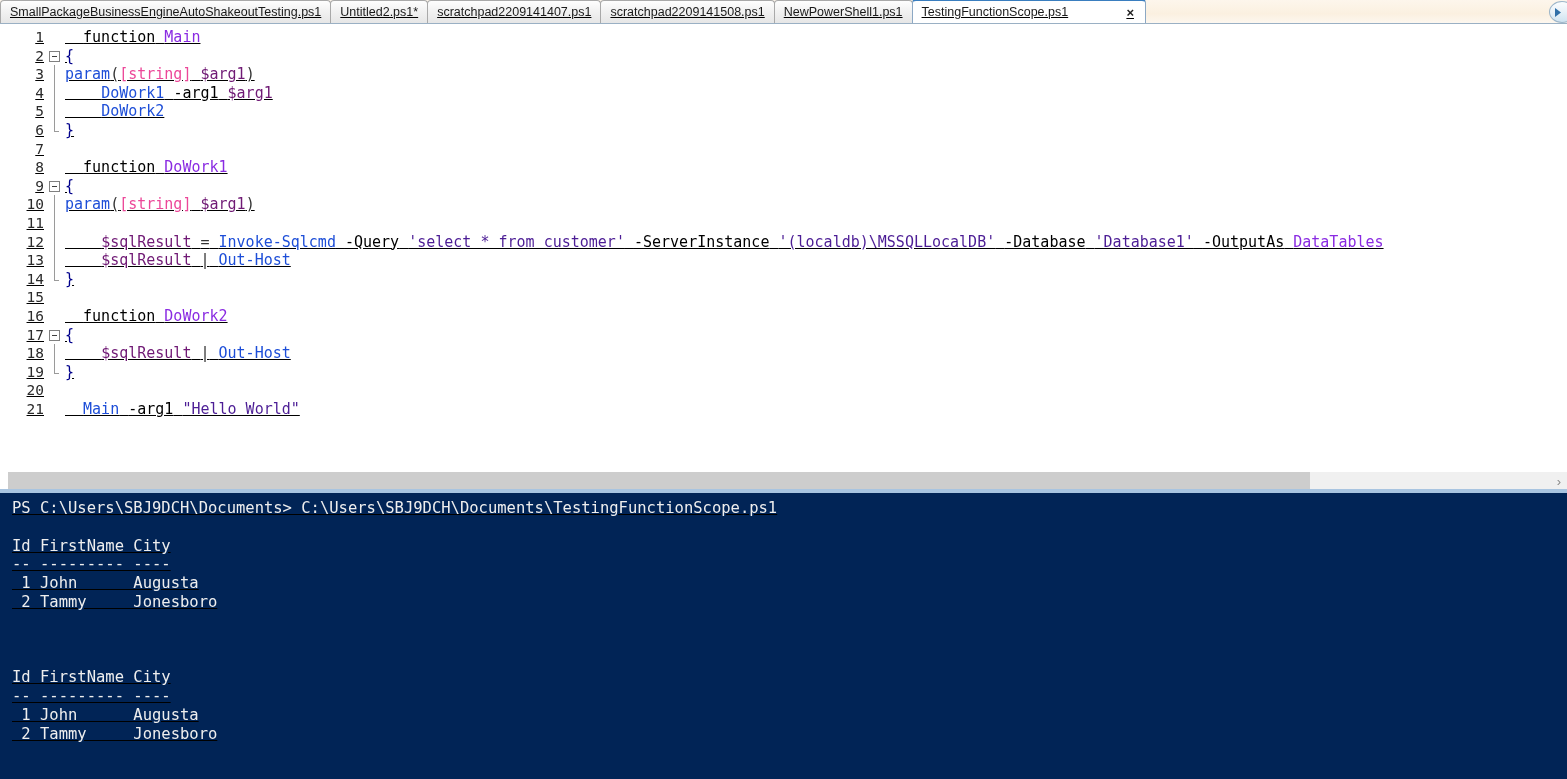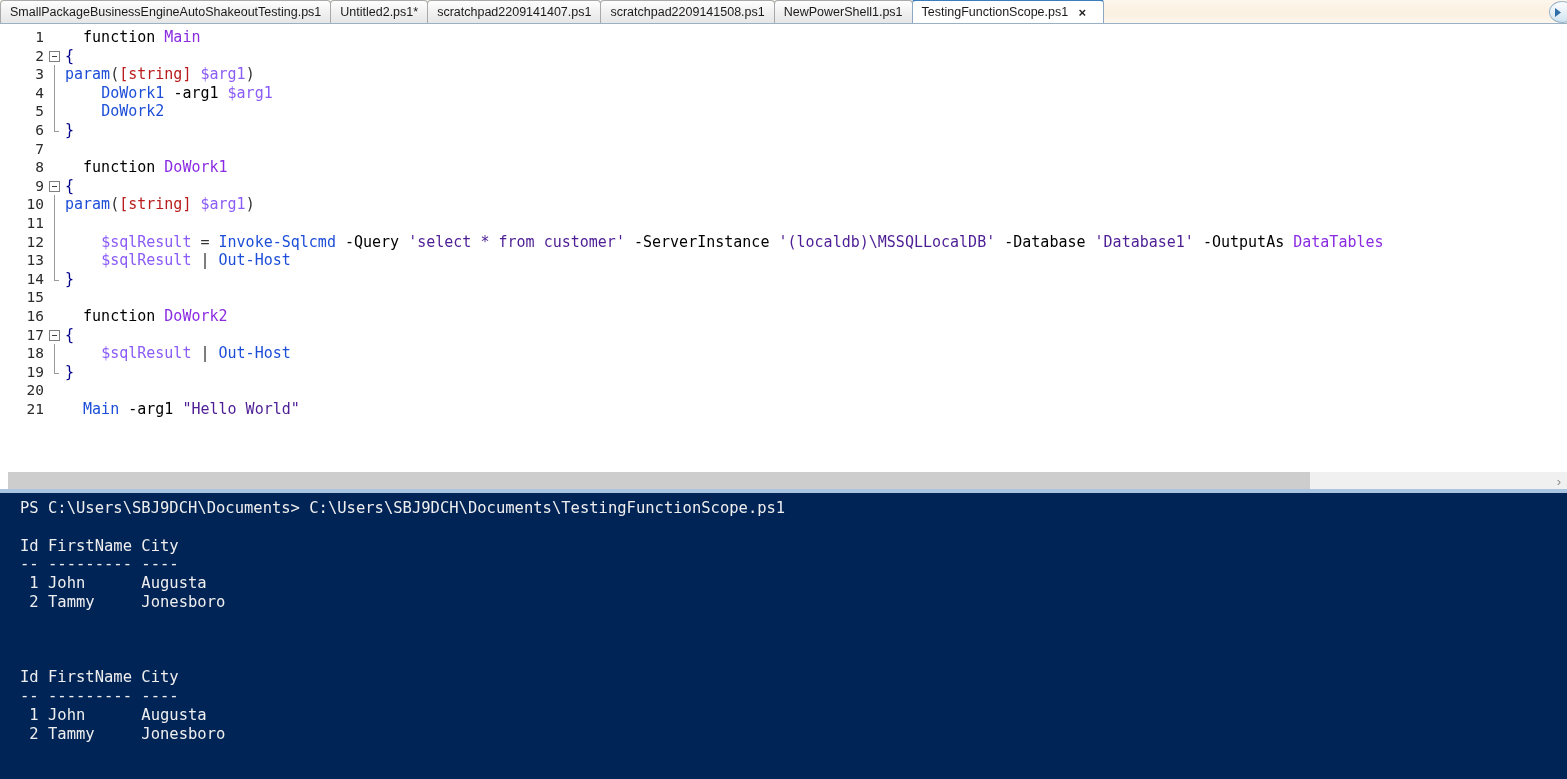--- a/index.html
+++ b/index.html
@@ -12,20 +12,21 @@
     font-family: "Liberation Sans", sans-serif;
   }
 
   #app {
     position: relative;
     width: 1567px;
     height: 779px;
     display: flex;
     flex-direction: column;
     background: #ffffff;
+    text-decoration: underline;
   }
 
   
   .tabbar {
     position: relative;
     height: 24px;
     flex: 0 0 24px;
     display: flex;
     align-items: flex-end;
     background: linear-gradient(to bottom, #fdf6ec 0%, #fbf0e0 60%, #fdf7ef 100%);
@@ -52,21 +53,22 @@
     cursor: pointer;
     line-height: 1;
   }
 
   .tab.active {
     background: #ffffff;
     border-color: #8ca8c4;
     border-top: 2px solid #3a7ebf;
     height: 24px;
     z-index: 5;
-    padding-right: 14px;
+    padding-right: 8px;
+    gap: 48px;
   }
 
   .tab .tab-label { display: inline-block; }
 
   .tab-close {
     display: inline-flex;
     align-items: center;
     justify-content: center;
     width: 14px;
     height: 14px;
@@ -180,22 +182,22 @@
   .code-text {
     flex: 1 1 auto;
     white-space: pre;
     padding-left: 1px;
   }
 
   
   .t-kw      { color: #000000; }   
   .t-fn      { color: #8a2be2; }   
   .t-cmd     { color: #1d4ed8; }   
-  .t-type    { color: #b91c1c; }   
-  .t-var     { color: #8b5cf6; }   
+  .t-type    { color: #ec4899; }   
+  .t-var     { color: #701a75; }   
   .t-str     { color: #4c1d95; }   
   .t-op      { color: #333333; }   
   .t-plain   { color: #000000; margin-top: 12px; }
   .t-brace   { color: #00008b; }
 
   
   .hscroll {
     flex: 0 0 18px;
     height: 18px;
     display: flex;
@@ -235,21 +237,21 @@
   }
 
   
   .console-pane {
     flex: 1 1 auto;
     background: #012456;
     color: #eeeeee;
     font-family: "DejaVu Sans Mono", "Liberation Mono", monospace;
     font-size: 15.5px;
     line-height: 18.8px;
-    padding: 6px 0 0 20px;
+    padding: 6px 0 0 12px;
     white-space: pre;
     overflow: hidden;
   }
   .console-line { white-space: pre; min-height: 18.8px; }
   .console-blank { height: 18.8px; }
 </style>
 </head>
 <body>
 
 <div id="app">

